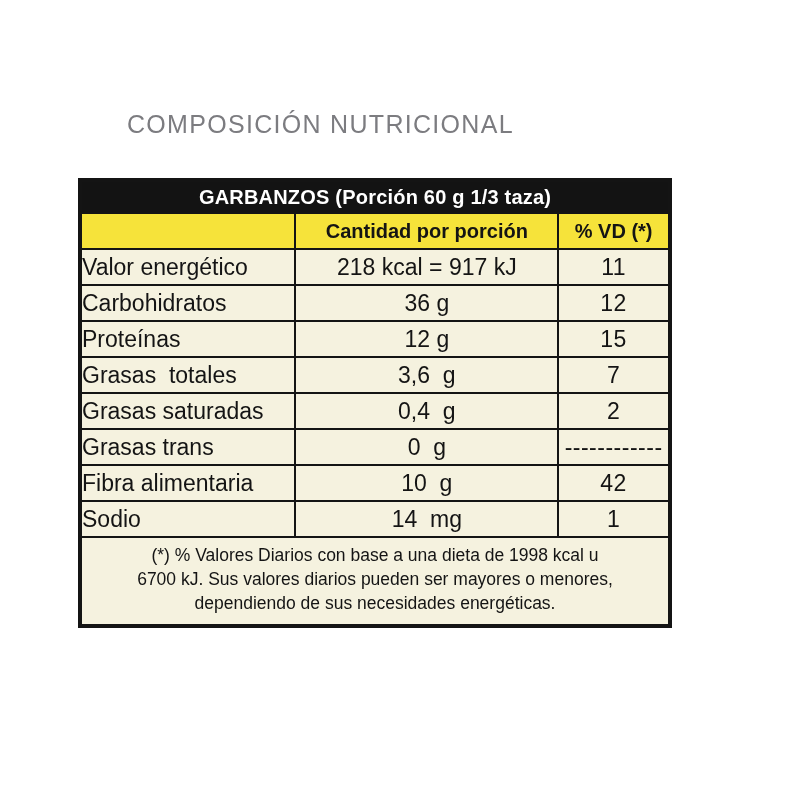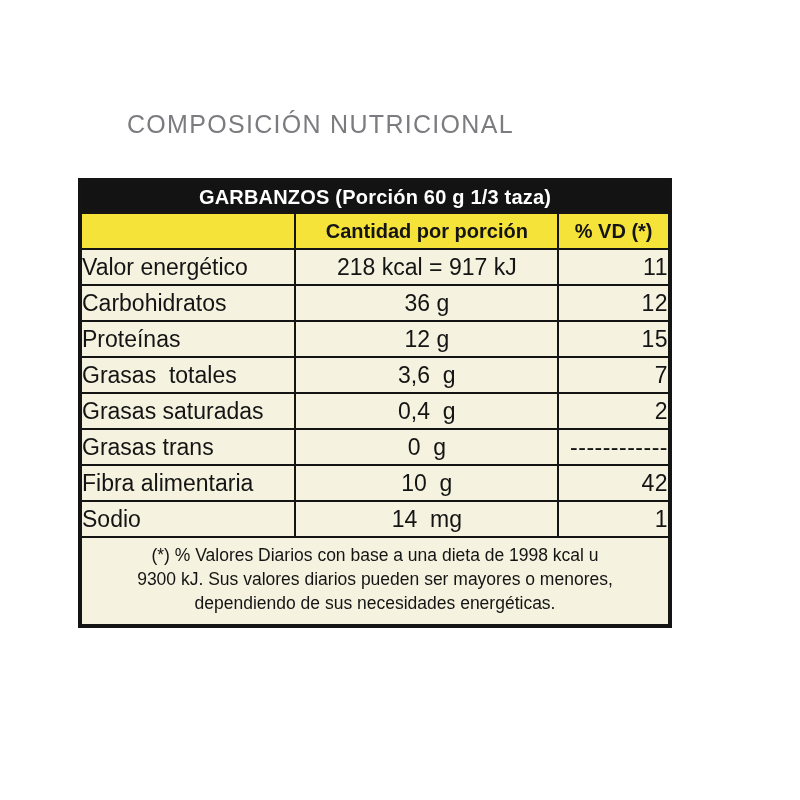--- a/index.html
+++ b/index.html
@@ -73,21 +73,21 @@
     text-align: left;
     padding-left: 11px;
     white-space: pre-wrap;
     margin-top: 28px;
   }
   td.cell-amount {
     text-align: center;
     white-space: pre-wrap;
   }
   td.cell-dv {
-    text-align: right;
+    text-align: center;
     letter-spacing: 0.5px;
   }
 
   tr.footnote-row td {
     font-size: 17.5px;
     line-height: 1.38;
     text-align: center;
     padding: 5px 12px 9px 12px;
     font-weight: 400;
   }
@@ -159,18 +159,18 @@
 
   <tr class="data-row">
     <td class="cell-label">Sodio</td>
     <td class="cell-amount">14  mg</td>
     <td class="cell-dv">1</td>
   </tr>
 
   <tr class="footnote-row">
     <td colspan="3">
       <div>(*) % Valores Diarios con base a una dieta de 1998 kcal u</div>
-      <div>9300 kJ. Sus valores diarios pueden ser mayores o menores,</div>
+      <div>6700 kJ. Sus valores diarios pueden ser mayores o menores,</div>
       <div>dependiendo de sus necesidades energéticas.</div>
     </td>
   </tr>
 </tbody>
   </table>
 
 </body></html>

